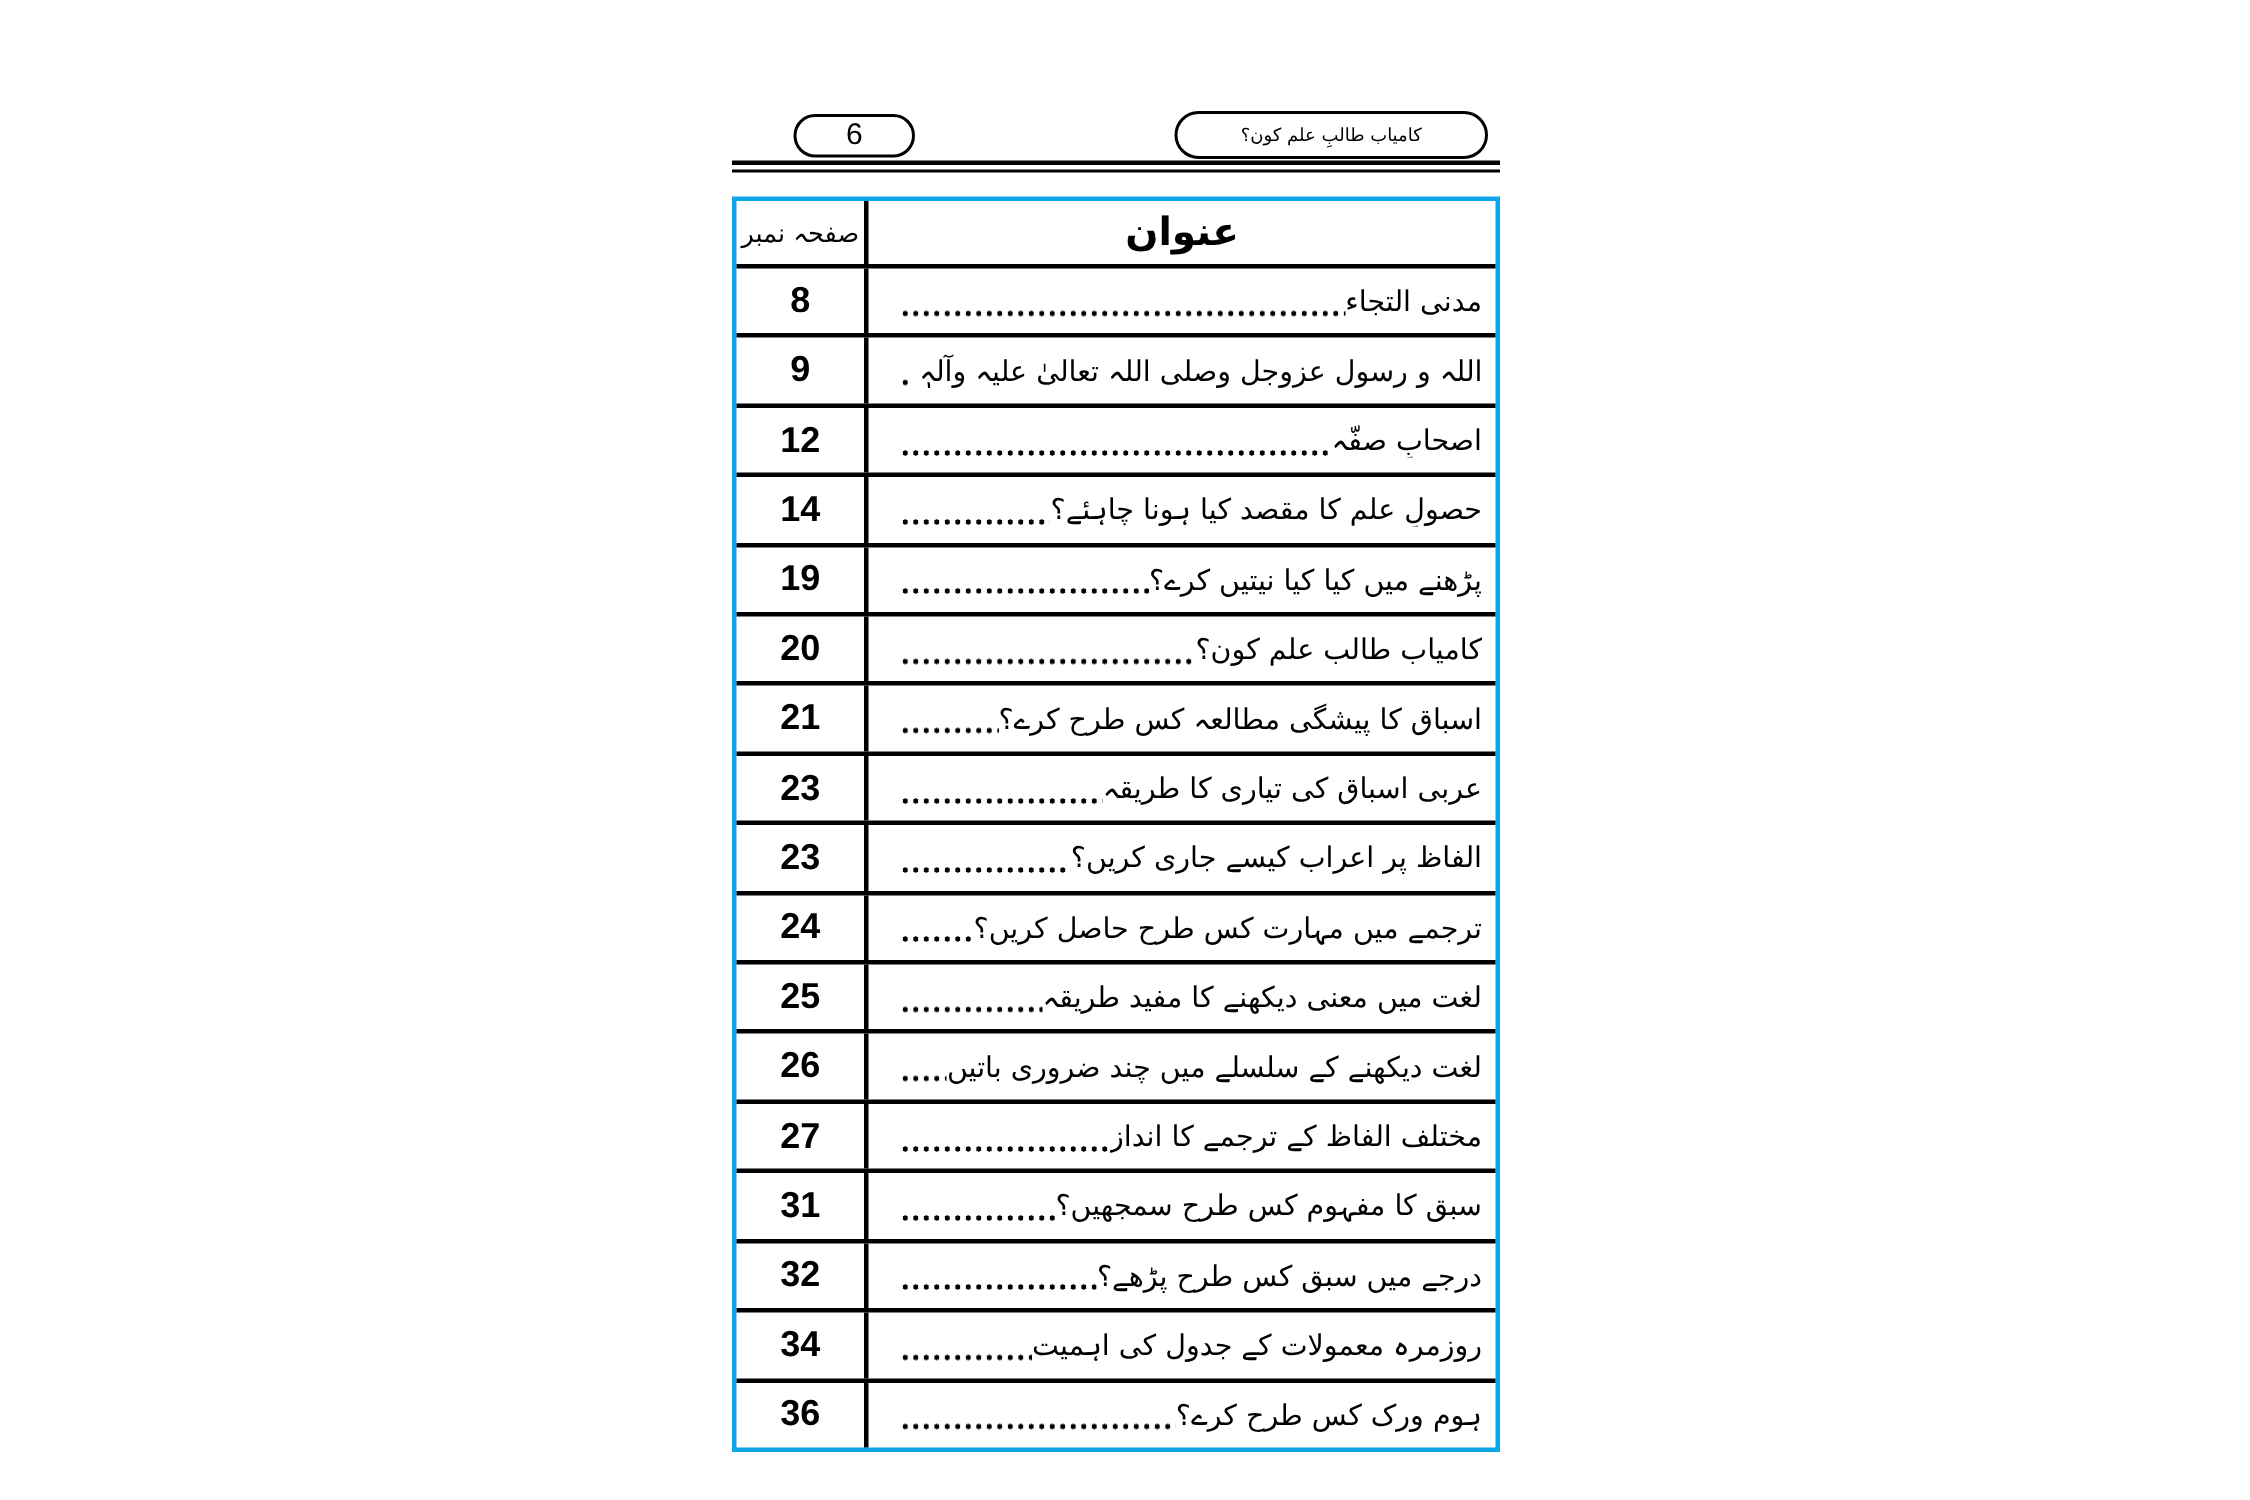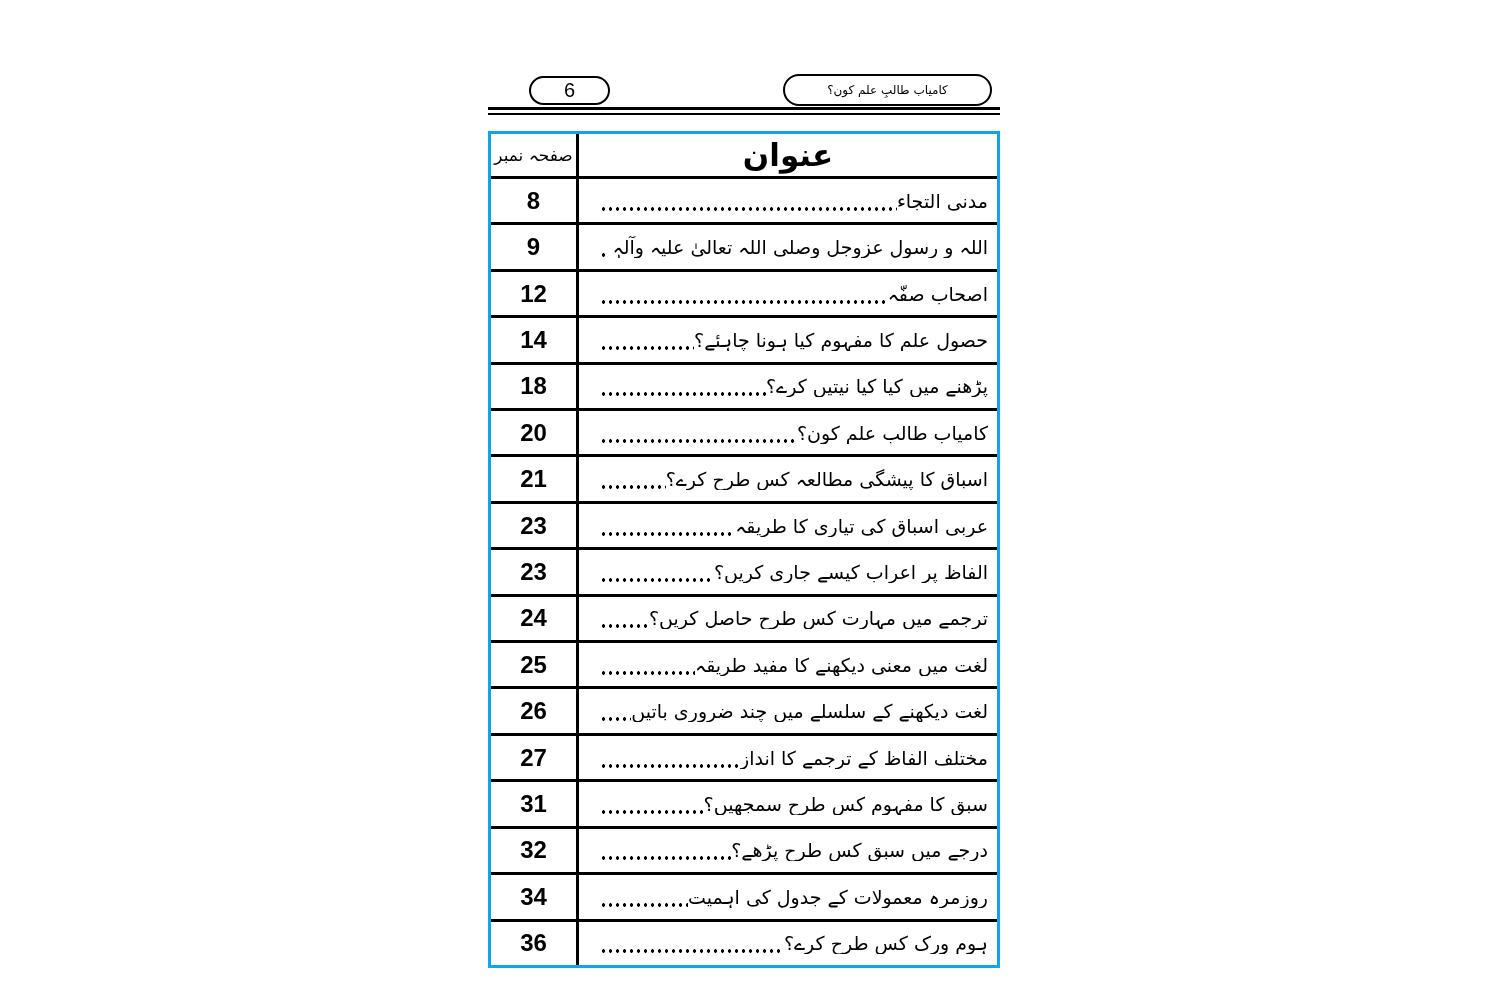--- a/index.html
+++ b/index.html
@@ -70,21 +70,21 @@
     font-size: 17px;
     white-space: nowrap;
     overflow: hidden;
   }
   .head-title-col {
     flex: 1;
     display: flex; align-items: center; justify-content: center;
     direction: rtl;
     font-family: "DejaVu Sans", "Liberation Sans", sans-serif;
     font-weight: bold;
-    font-size: 31px;
+    font-size: 26px;
   }
   .toc-body { flex: 1; display: flex; flex-direction: column; }
   .toc-row {
     flex: 1;
     display: flex;
     border-bottom: 3px solid #000;
     min-height: 0;
   }
   .toc-row:last-child { border-bottom: none; justify-content: center; }
   .page-cell {
@@ -171,27 +171,27 @@
       <div class="cell-inner">
         <span class="title-text">اصحابِ صفّہ</span>
         <span class="leader"></span>
       </div>
     </div>
   </div>
         <div class="toc-row">
     <div class="cell page-cell">14</div>
     <div class="cell title-cell">
       <div class="cell-inner">
-        <span class="title-text">حصولِ علم کا مفہوم کیا ہونا چاہئے؟</span>
-        <span class="leader"></span>
-      </div>
-    </div>
-  </div>
-        <div class="toc-row">
-    <div class="cell page-cell">18</div>
+        <span class="title-text">حصولِ علم کا مقصد کیا ہونا چاہئے؟</span>
+        <span class="leader"></span>
+      </div>
+    </div>
+  </div>
+        <div class="toc-row">
+    <div class="cell page-cell">19</div>
     <div class="cell title-cell">
       <div class="cell-inner">
         <span class="title-text">پڑھنے میں کیا کیا نیتیں کرے؟</span>
         <span class="leader"></span>
       </div>
     </div>
   </div>
         <div class="toc-row">
     <div class="cell page-cell">20</div>
     <div class="cell title-cell">

